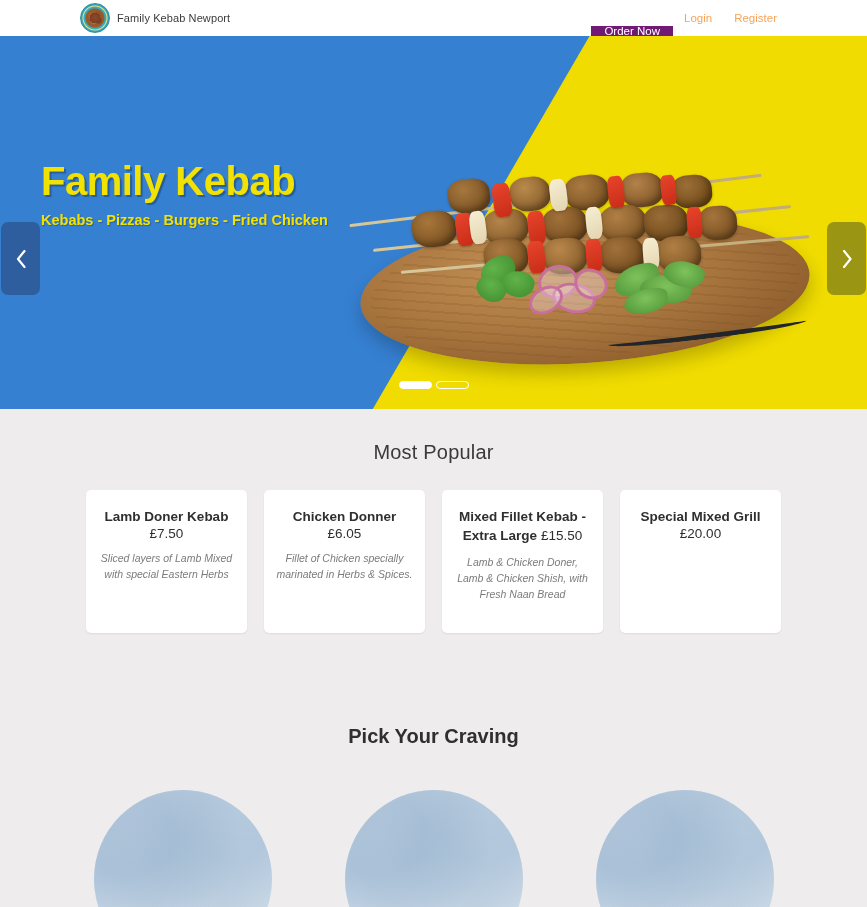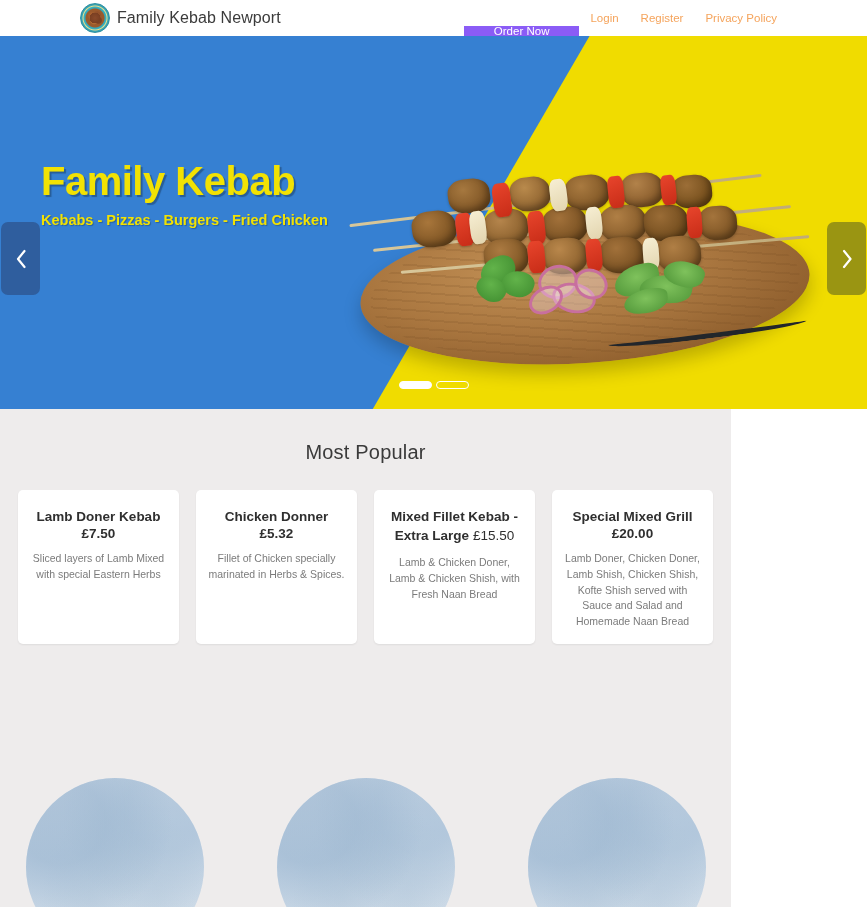--- a/index.html
+++ b/index.html
@@ -33,45 +33,45 @@
       radial-gradient(circle at 50% 50%, #8a4a2a 0%, #7a3f22 26%, rgba(122,63,34,0) 27%),
       radial-gradient(circle at 38% 42%, #a8602f 0 3px, rgba(0,0,0,0) 4px),
       radial-gradient(circle at 58% 38%, #94512a 0 3px, rgba(0,0,0,0) 4px),
       radial-gradient(circle at 46% 60%, #b06a33 0 3px, rgba(0,0,0,0) 4px),
       radial-gradient(circle at 62% 58%, #7d4123 0 3px, rgba(0,0,0,0) 4px),
       radial-gradient(circle at 50% 50%, #9b5a2c 0 9px, #35a7b8 10px, #3ab0c0 11px, #e9e08c 12px, #37a3b5 13px, #2f93a5 100%);
     border: 1px solid #2d8fa0;
     flex: 0 0 auto;
   }
   .brand-name {
-    font-size: 16px;
+    font-size: 11px;
     color: #3b3b3b;
     letter-spacing: .1px;
     white-space: nowrap;
   }
   .nav-links {
     margin-left: auto;
     display: flex;
     align-items: stretch;
     height: 36px;
   }
   .nav-link {
     display: flex;
     align-items: center;
     font-size: 11.5px;
     color: #f5a45c;
     padding: 0 11px;
     text-decoration: none;
     white-space: nowrap;
   }
   .nav-link.order {
-    background: #8b5cf6;
+    background: #701a75;
     color: #ffffff;
     font-weight: 400;
-    padding: 0 30px;
+    padding: 0 13px;
     margin-top: 26px;
   }
   .nav-spacer { width: 79px; }
 
   
   .hero {
     position: relative;
     width: 867px;
     height: 373px;
     overflow: hidden;
@@ -225,61 +225,63 @@
   .dot {
     width: 33px; height: 8px;
     border-radius: 5px;
     border: 1px solid #ffffff;
     cursor: pointer;
   }
   .dot.active { background: #ffffff; }
   .dot.inactive { background: transparent; }
 
   
-  .section-grey { background: #EEECEC; width: 731px; }
+  .section-grey { background: #EEECEC; width: 867px; }
   .sec-popular { padding-top: 32px; padding-bottom: 36px; }
   .sec-title {
     text-align: center;
     font-size: 20px;
     color: #3a3a3a;
     font-weight: normal;
     letter-spacing: .2px;
   }
   .cards {
     display: flex;
     justify-content: center;
     gap: 17px;
     margin-top: 26px;
+    align-items: center;
   }
   .card {
     width: 161px;
     min-height: 143px;
     background: #ffffff;
     border-radius: 5px;
     padding: 17px 12px 14px;
     text-align: center;
     box-shadow: 0 1px 2px rgba(0,0,0,.07);
   }
   .card-name {
     font-size: 13.5px;
     font-weight: bold;
     color: #2f2f2f;
     line-height: 1.42;
   }
   .card-price {
     font-size: 13.5px;
-    font-weight: bold;
+    font-weight: normal;
     color: #2f2f2f;
   }
   .card-name .card-price { font-weight: normal; }
   .card-desc {
     margin-top: 10px;
     font-size: 10.5px;
     color: #7b7b7b;
     line-height: 1.5;
+    font-style: italic;
   }
 
   .sec-craving { padding-top: 56px; }
   .craving-title {
     text-align: center;
     font-size: 20px;
     font-weight: bold;
     color: #2f2f2f;
   }
   .craving-sub {
@@ -315,21 +317,20 @@
 
 <div class="topnav">
   <div class="brand">
     <div class="brand-logo"></div>
     <span class="brand-name">Family Kebab Newport</span>
   </div>
   <nav class="nav-links">
     <a class="nav-link order" href="#">Order Now</a>
     <a class="nav-link" href="#">Login</a>
     <a class="nav-link" href="#">Register</a>
-    <a class="nav-link" href="#">Privacy Policy</a>
     <div class="nav-spacer"></div>
   </nav>
 </div>
 
 <section class="hero">
   <div class="hero-yellow"></div>
 
   <div class="hero-copy">
     <div class="hero-title">Family Kebab</div>
     <div class="hero-sub">Kebabs - Pizzas - Burgers - Fried Chicken</div>
@@ -412,42 +413,42 @@
   <div class="cards">
 
     <div class="card">
       <div class="card-name">Lamb Doner Kebab</div>
       <div class="card-price">£7.50</div>
       <div class="card-desc">Sliced layers of Lamb Mixed with special Eastern Herbs</div>
     </div>
 
     <div class="card">
       <div class="card-name">Chicken Donner</div>
-      <div class="card-price">£5.32</div>
+      <div class="card-price">£6.05</div>
       <div class="card-desc">Fillet of Chicken specially marinated in Herbs &amp; Spices.</div>
     </div>
 
     <div class="card">
       <div class="card-name">
         <span>Mixed Fillet Kebab - Extra Large</span>
         <span class="card-price">£15.50</span>
       </div>
       <div class="card-desc">Lamb &amp; Chicken Doner, Lamb &amp; Chicken Shish, with Fresh Naan Bread</div>
     </div>
 
     <div class="card">
       <div class="card-name">Special Mixed Grill</div>
       <div class="card-price">£20.00</div>
-      <div class="card-desc">Lamb Doner, Chicken Doner, Lamb Shish, Chicken Shish, Kofte Shish served with Sauce and Salad and Homemade Naan Bread</div>
     </div>
 
   </div>
 </section>
 
 <section class="section-grey sec-craving">
+  <h2 class="craving-title">Pick Your Craving</h2>
 
   <div class="craving-row">
 
     <div class="craving-item">
       <div class="craving-circle">
         <div class="marble"></div>
 
       </div>
     </div>
 

